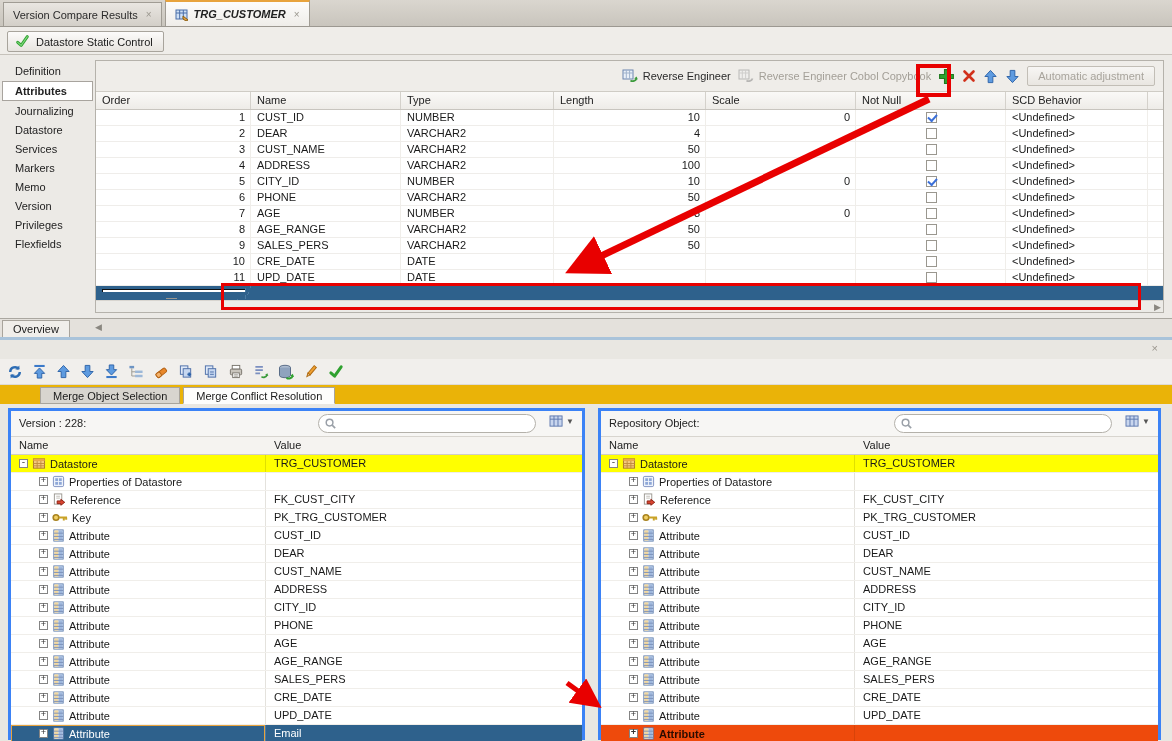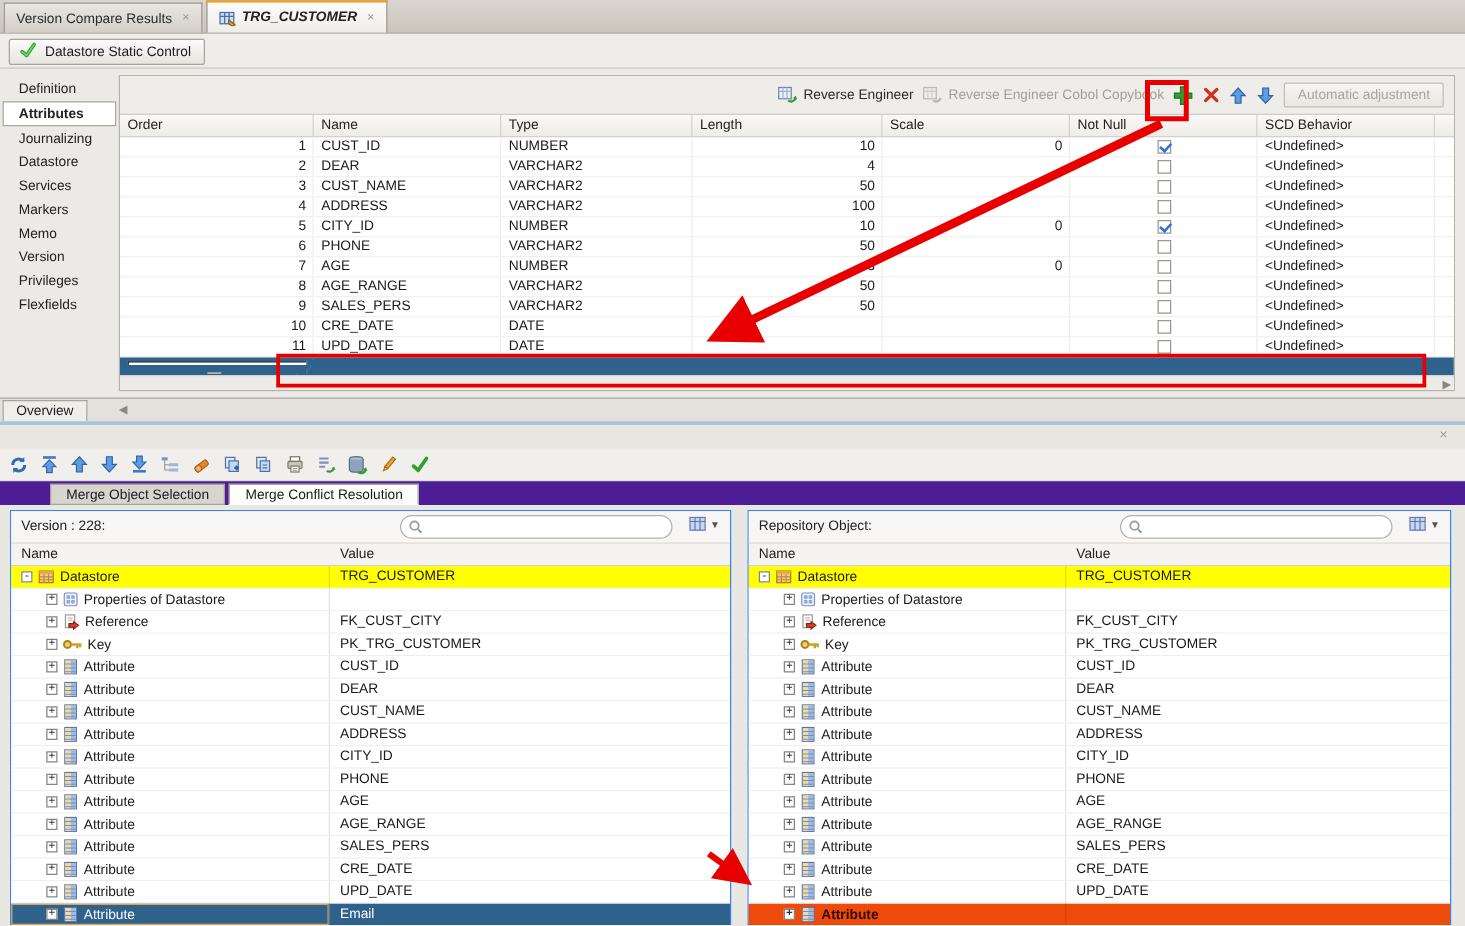--- a/index.html
+++ b/index.html
@@ -65,27 +65,27 @@
 
   
   .merge { position:absolute; left:0; top:337px; width:1172px; height:404px; background:#e9e7e2;
     border-top:3px solid #a9c3da; border-bottom:2px solid #8fa8bc; }
   .m-title { position:absolute; left:0; top:0; width:100%; height:19px; background:#efede9;
     padding:3px 0 0 9px; color:#222; }
   .m-close { position:absolute; right:14px; top:2px; color:#9a968e; font-size:11px; }
   .m-toolbar { position:absolute; left:0; top:19px; width:100%; height:26px; background:#f1efec;
     display:flex; align-items:center; gap:9px; padding-left:7px; border-bottom:1px solid #dedbd5; }
   .m-toolbar .ticon { display:flex; }
-  .m-tabs { position:absolute; left:0; top:45px; width:100%; height:19px; background:#4c1d95; display:flex; align-items:flex-end; }
+  .m-tabs { position:absolute; left:0; top:45px; width:100%; height:19px; background:#eab308; display:flex; align-items:flex-end; }
   .mtab { height:17px; padding:2px 12px 0 12px; border:1px solid #a8a49c; margin-left:3px; }
   .mtab.inactive { background:#d8d5cf; margin-left:40px; }
   .mtab.active { background:#fdfdfc; border-bottom:1px solid #fdfdfc; }
   .m-content { position:absolute; left:0; top:64px; width:100%; height:338px; background:#e9e7e2; }
 
-  .pane { position:absolute; top:4px; height:332px; background:#fff; border:1px solid #3b82f6; }
+  .pane { position:absolute; top:4px; height:332px; background:#fff; border:3px solid #3b82f6; }
   .pane.left { left:8px; width:577px; }
   .pane.right { left:598px; width:563px; }
   .p-head { position:absolute; left:0; top:0; width:100%; height:26px; background:#f7f6f4; border-bottom:1px solid #d8d5cf; }
   .p-title { position:absolute; left:8px; top:6px; color:#222; }
   .p-search { position:absolute; right:46px; top:3px; width:218px; height:19px; border:1px solid #b4b1aa;
     border-radius:10px; background:#fff; display:flex; align-items:center; padding-left:5px; }
   .p-filter { position:absolute; right:8px; top:4px; display:flex; align-items:center; gap:2px; }
   .p-filter .dd { color:#555; font-size:8px; }
   .p-colhead { position:absolute; left:0; top:26px; width:100%; height:18px; display:flex;
     background:#f5f3f0; border-bottom:1px solid #d0cdc7; }

